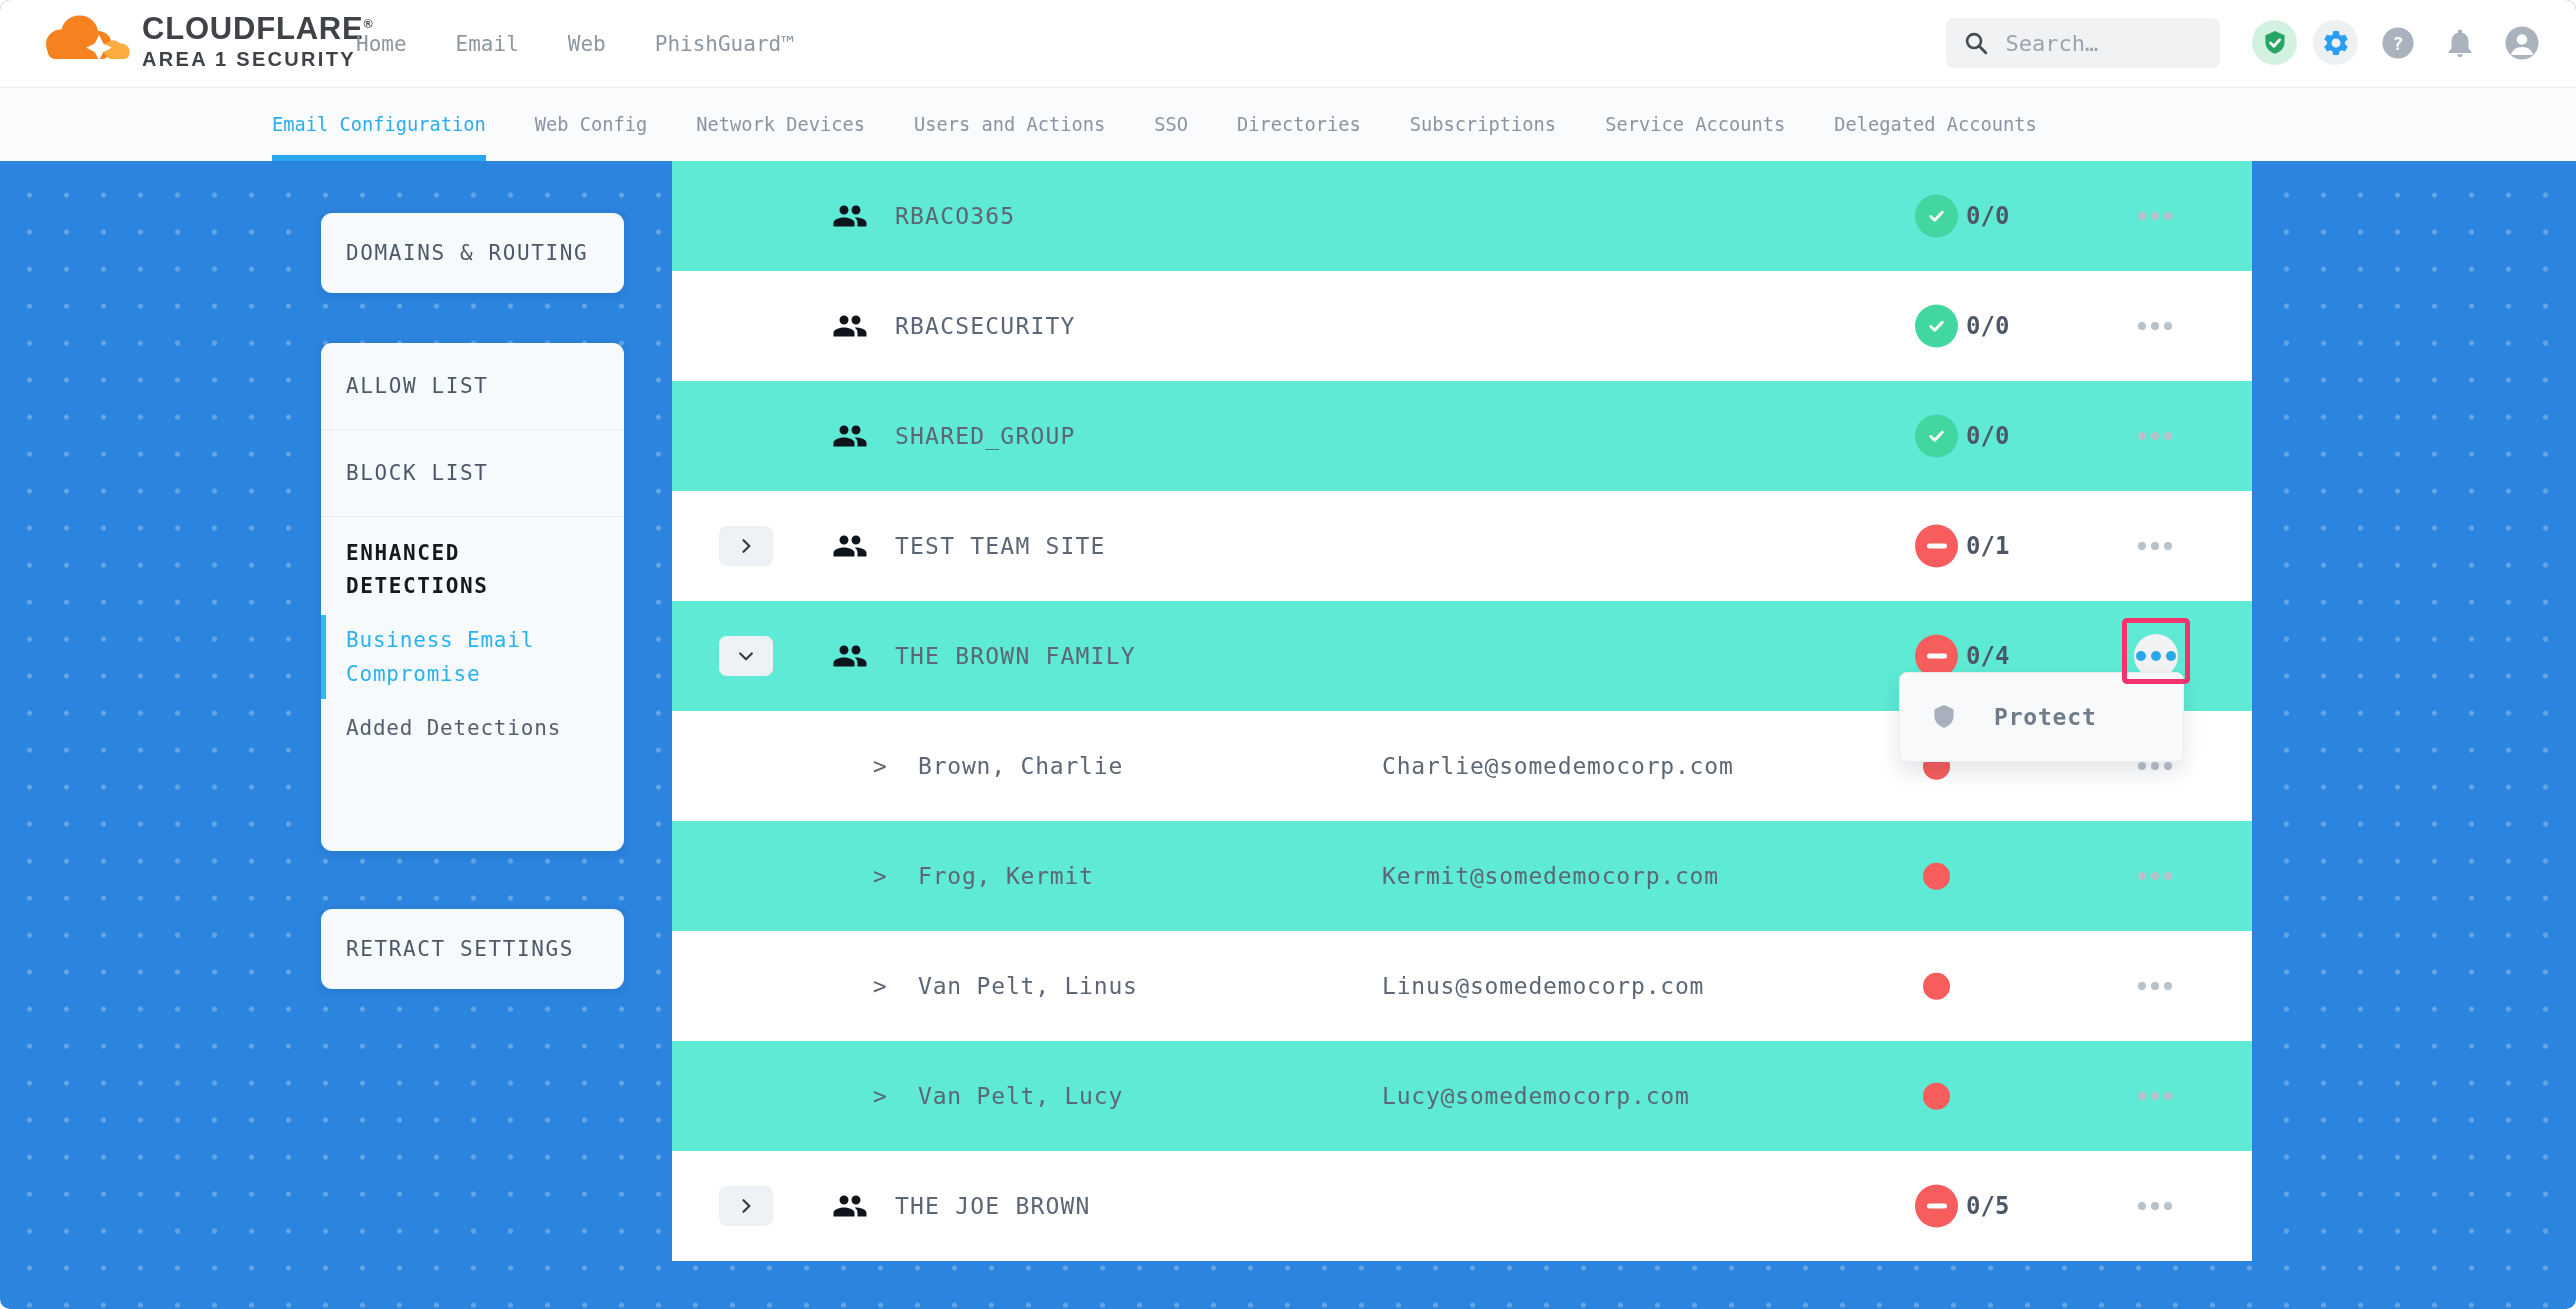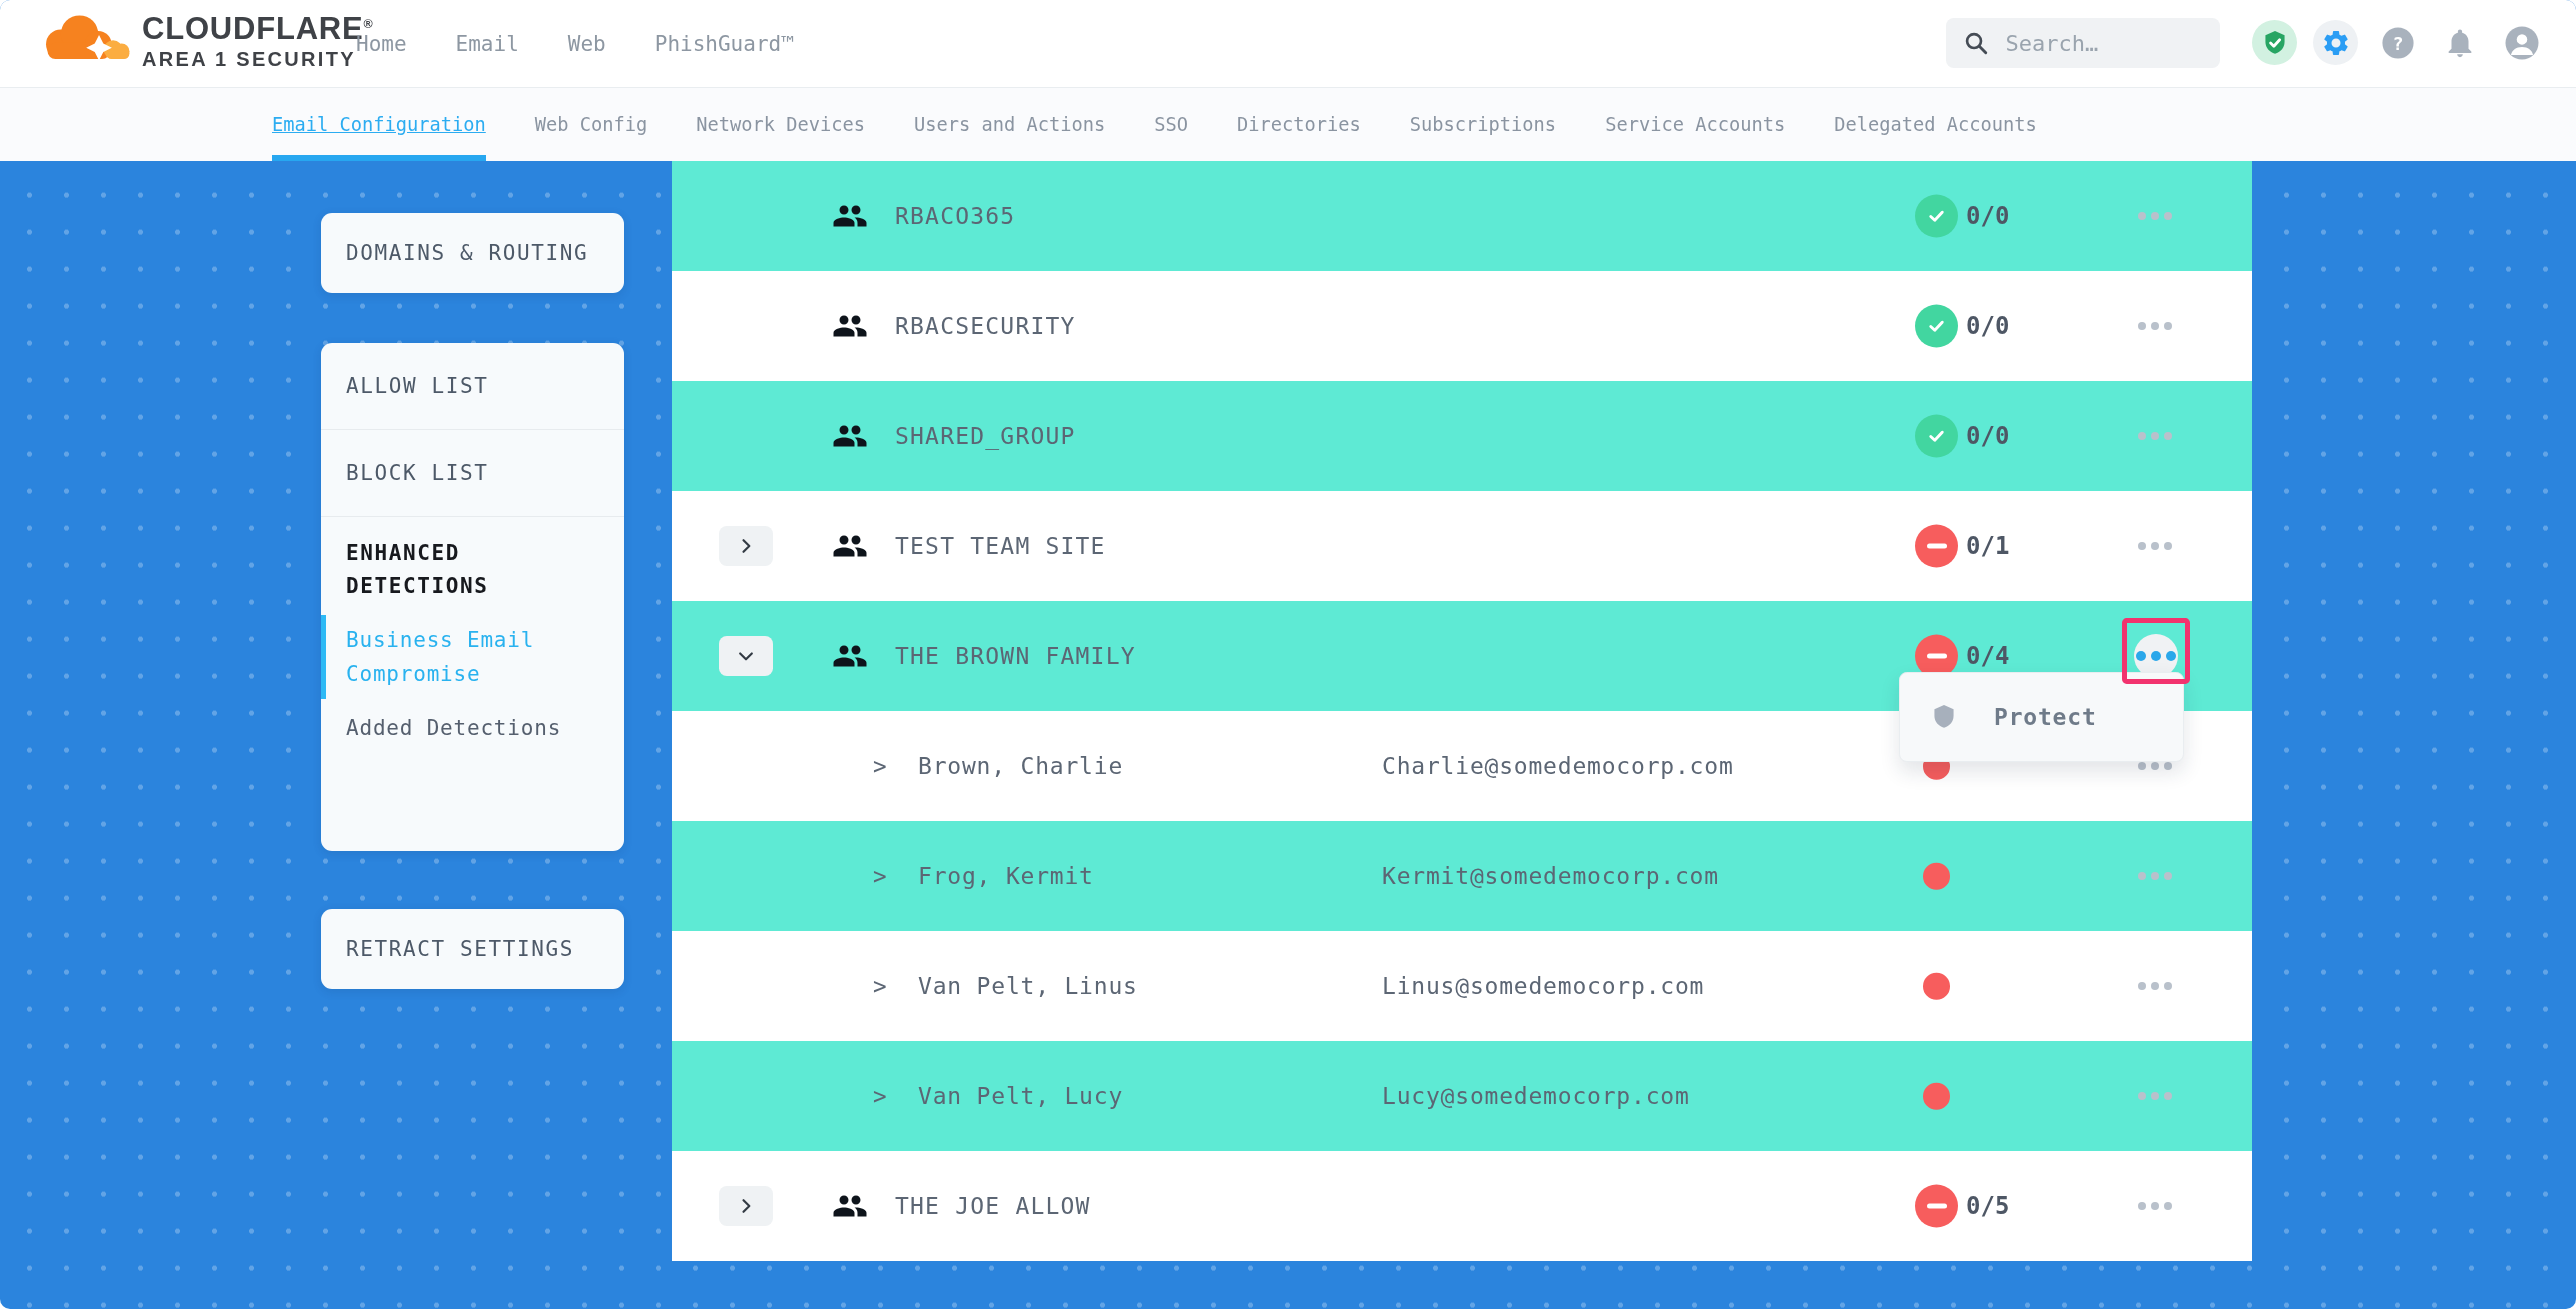--- a/index.html
+++ b/index.html
@@ -27,21 +27,21 @@
   .chip-shield{left:2252px;top:20px;width:45px;height:45px;background:#d2f1e1;}
   .chip-gear{left:2313px;top:20px;width:45px;height:45px;background:#eef1f4;}
   .plain-ic{position:absolute;display:flex;align-items:center;justify-content:center;}
   .ic-help{left:2381px;top:26px;width:34px;height:34px;}
   .ic-bell{left:2443px;top:26px;width:34px;height:34px;}
   .ic-avatar{left:2504px;top:25px;width:36px;height:36px;}
   
   .subnav{position:absolute;top:87px;left:0;right:0;height:74px;background:#fafbfd;z-index:4;
     display:flex;align-items:stretch;padding-left:272px;gap:49px;}
   .tab{display:flex;align-items:center;font-size:18.7px;color:#8a94a1;position:relative;cursor:pointer;white-space:nowrap;}
-  .tab.active{color:#2bacf1;text-decoration:underline;}
+  .tab.active{color:#2bacf1;}
   .tab.active::after{content:"";position:absolute;left:0;right:0;bottom:0;height:6.2px;background:#27a7f0;}
   
   .card{position:absolute;left:321px;width:303px;background:#f7fafc;border-radius:11px;z-index:3;
     box-shadow:0 2.3px 9.3px rgba(15,45,90,.12);}
   .card-btn{height:80px;display:flex;align-items:center;padding:0 25px;font-size:21px;letter-spacing:1.6px;color:#4d5968;cursor:pointer;}
   #card-domains{top:213px;}
   #card-policies{top:343px;height:508px;box-sizing:border-box;}
   #card-retract{top:909px;}
   .pol-item{height:86px;display:flex;align-items:center;padding:0 25px;font-size:21px;letter-spacing:1.6px;color:#4d5968;
     border-bottom:1.6px solid #e7ebee;cursor:pointer;}
@@ -330,21 +330,21 @@
       </div>
       <div class="row">
         <div class="vcenter expander">
           <svg width="20" height="20" viewBox="0 0 24 24" style="transform:rotate(0deg)">
             <path d="M9 5l7 7-7 7" fill="none" stroke="#333b44" stroke-width="2.6" stroke-linecap="round" stroke-linejoin="round"></path>
           </svg>
         </div>
         <svg class="vcenter people-ic" width="36" height="36" viewBox="0 0 24 24">
           <path fill="#0e141b" d="M16 11c1.66 0 2.99-1.34 2.99-3S17.66 5 16 5s-3 1.34-3 3 1.34 3 3 3zm-8 0c1.66 0 2.99-1.34 2.99-3S9.66 5 8 5 5 6.34 5 8s1.34 3 3 3zm0 2c-2.33 0-7 1.17-7 3.5V19h14v-2.5C15 14.17 10.33 13 8 13zm8 0c-.29 0-.62.02-.97.05 1.16.84 1.97 1.97 1.97 3.45V19h6v-2.5c0-2.33-4.67-3.5-7-3.5z"></path>
         </svg>
-        <span class="vcenter gname">THE JOE ALLOW</span>
+        <span class="vcenter gname">THE JOE BROWN</span>
         <div class="vcenter stat alert">
           <div class="minus-bar"></div>
         </div>
         <span class="vcenter count">0/5</span>
         <div class="vcenter menu">
           <i></i>
           <i></i>
           <i></i>
         </div>
       </div>

